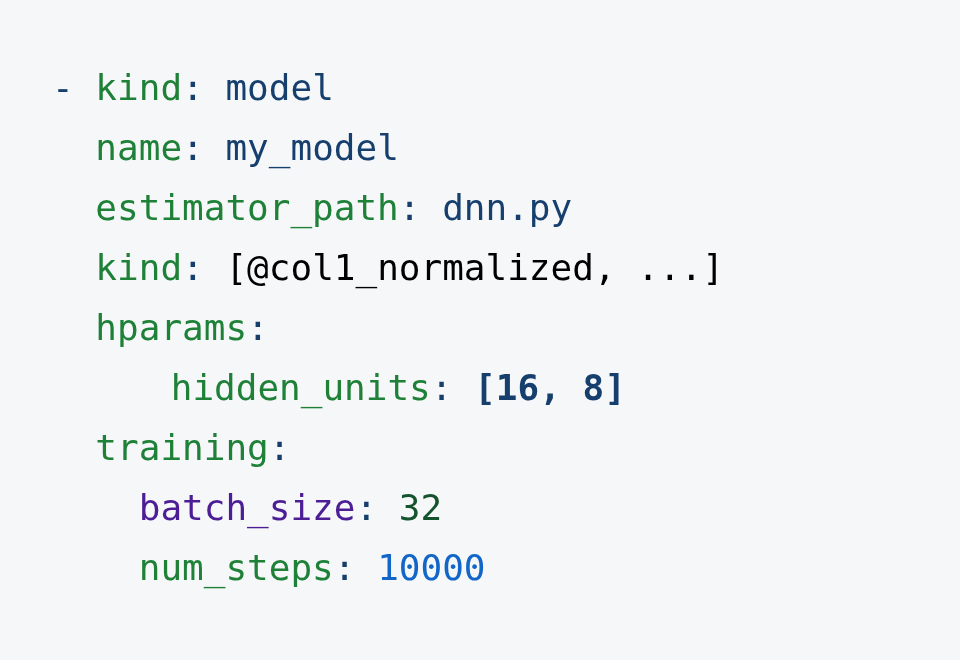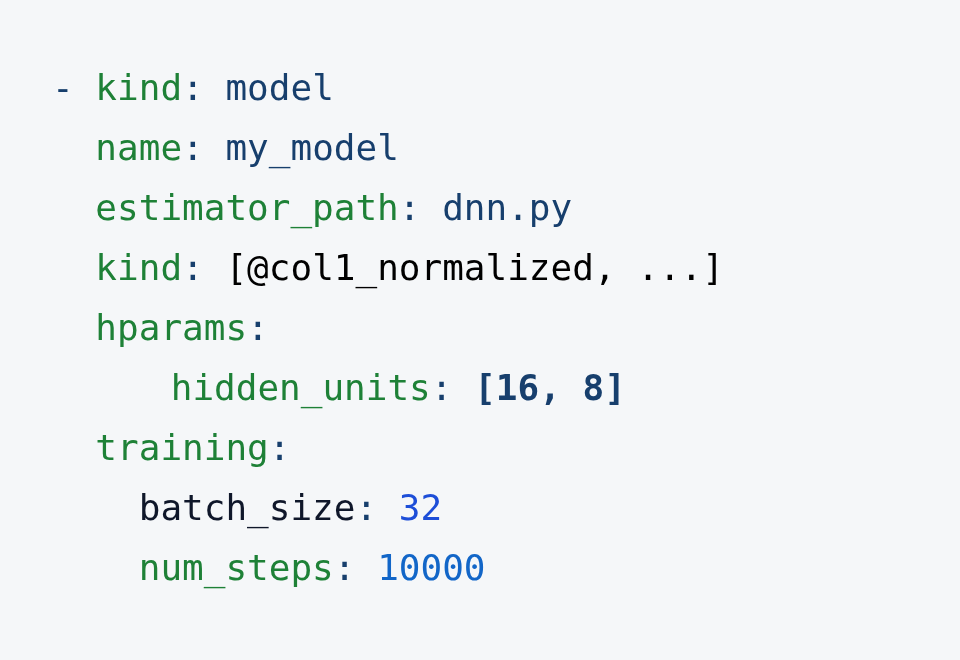--- a/index.html
+++ b/index.html
@@ -63,15 +63,15 @@
 
 <div id="yaml-block" style="background: rgb(245, 247, 249); padding-left: 17px;">
 
 <div class="code-line ln-0"><span class="tok-dash" style="color: rgb(23, 63, 109);">- </span><span class="tok-key" style="color: rgb(30, 129, 55);">kind</span><span class="tok-punct" style="color: rgb(23, 63, 109);">:</span><span class="tok-space"> </span><span class="tok-string" style="color: rgb(23, 63, 109);">model</span></div>
     <div class="code-line ln-2"><span class="tok-space">  </span><span class="tok-key" style="color: rgb(30, 129, 55);">estimator_path</span><span class="tok-punct" style="color: rgb(23, 63, 109);">:</span><span class="tok-space"> </span><span class="tok-string" style="color: rgb(23, 63, 109);">dnn.py</span></div>
     <div class="code-line ln-1"><span class="tok-space">  </span><span class="tok-key" style="color: rgb(30, 129, 55);">name</span><span class="tok-punct" style="color: rgb(23, 63, 109);">:</span><span class="tok-space"> </span><span class="tok-string" style="color: rgb(23, 63, 109);">my_model</span></div>
     <div class="code-line ln-3"><span class="tok-space">  </span><span class="tok-key" style="color: rgb(30, 129, 55);">kind</span><span class="tok-punct" style="color: rgb(23, 63, 109);">:</span><span class="tok-space"> </span><span class="tok-string" style="color: #000000;">[@col1_normalized, ...]</span></div>
     <div class="code-line ln-4"><span class="tok-space">  </span><span class="tok-key" style="color: rgb(30, 129, 55); margin-top: 6px;">hparams</span><span class="tok-punct" style="color: rgb(23, 63, 109);">:</span></div>
     <div class="code-line ln-5"><span class="tok-space">    </span><span class="tok-key" style="color: rgb(30, 129, 55); margin-left: 32px;">hidden_units</span><span class="tok-punct" style="color: rgb(23, 63, 109);">:</span><span class="tok-space"> </span><span class="tok-string" style="color: rgb(23, 63, 109); font-weight: bold;">[16, 8]</span></div>
     <div class="code-line ln-6"><span class="tok-space">  </span><span class="tok-key" style="color: rgb(30, 129, 55);">training</span><span class="tok-punct" style="color: rgb(23, 63, 109);">:</span></div>
-    <div class="code-line ln-7"><span class="tok-space">    </span><span class="tok-key" style="color: #0f172a;">batch_size</span><span class="tok-punct" style="color: rgb(23, 63, 109);">:</span><span class="tok-space"> </span><span class="tok-number" style="color: #1d4ed8;">32</span></div>
+    <div class="code-line ln-7"><span class="tok-space">    </span><span class="tok-key" style="color: #4c1d95;">batch_size</span><span class="tok-punct" style="color: rgb(23, 63, 109);">:</span><span class="tok-space"> </span><span class="tok-number" style="color: #14532d;">32</span></div>
     <div class="code-line ln-8"><span class="tok-space">    </span><span class="tok-key" style="color: rgb(30, 129, 55);">num_steps</span><span class="tok-punct" style="color: rgb(23, 63, 109);">:</span><span class="tok-space"> </span><span class="tok-number" style="color: rgb(18, 102, 200);">10000</span></div>
   </div>
 
 </body></html>

